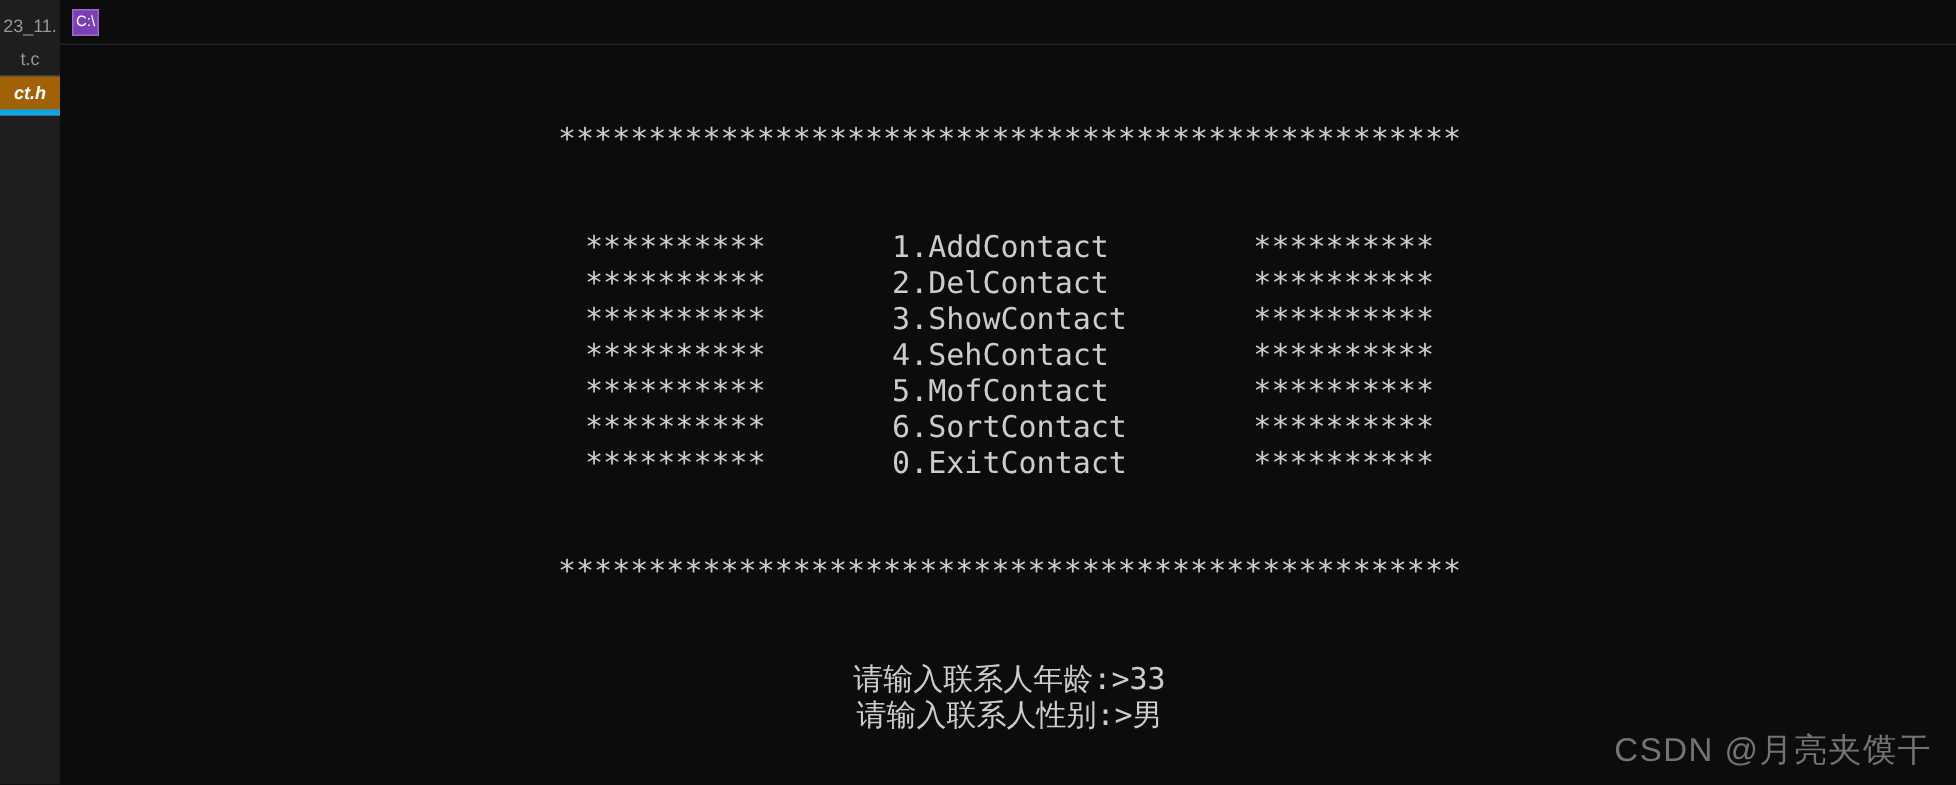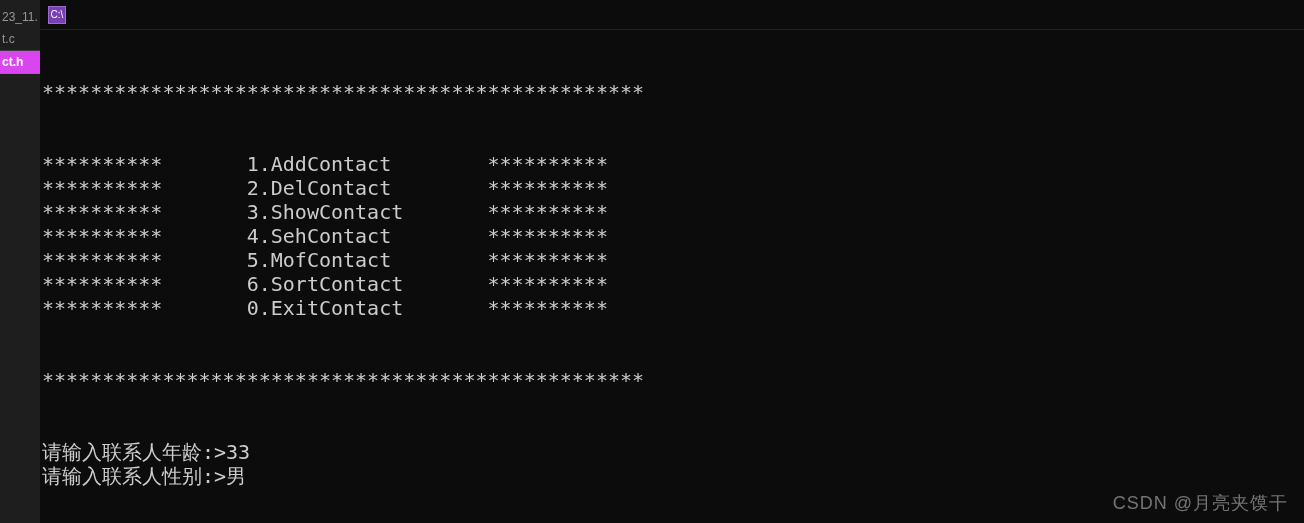--- a/index.html
+++ b/index.html
@@ -1,18 +1,19 @@
 <!DOCTYPE html>
 <html><head>
   <meta charset="utf-8">
   <style>
     * {
       margin: 0;
       padding: 0;
       box-sizing: border-box;
+      text-align: center;
     }
     body {
       background: #0c0c0c;
       font-family: "NSimSun", "SimSun", "Consolas", monospace;
       font-size: 20px;
       color: #cccccc;
       width: 1304px;
       height: 523px;
       overflow: hidden;
       position: relative;
@@ -28,25 +29,26 @@
       font-size: 12px;
       font-family: "Segoe UI", sans-serif;
       padding-top: 6px;
     }
     .left-strip .tab-fragment {
       padding: 4px 2px;
       color: #969696;
       white-space: nowrap;
     }
     .left-strip .tab-fragment.active {
-      background: #d946ef;
+      background: #a16207;
       color: #fff;
       font-weight: bold;
       border-top: 1px solid #3e3e3e;
-      border-bottom: 1px solid #0ea5e9;
+      border-bottom: 4px solid #0ea5e9;
+      font-style: italic;
     }
     .main {
       position: absolute;
       left: 40px;
       top: 0;
       right: 0;
       height: 100%;
       background: #0c0c0c;
     }
     .title-bar {
@@ -83,21 +85,21 @@
       font-family: "NSimSun", "SimSun", "Consolas", monospace;
     }
     .console-line {
       white-space: pre;
     }
     .watermark {
       position: absolute;
       right: 16px;
       bottom: 8px;
       color: rgba(200,200,200,0.55);
-      font-size: 18px;
+      font-size: 22px;
       font-family: "Microsoft YaHei", sans-serif;
       letter-spacing: 1px;
     }
   </style>
 </head>
 <body>
 
 <div class="left-strip">
   <div class="tab-fragment">23_11.</div>
   <div class="tab-fragment">t.c</div>

